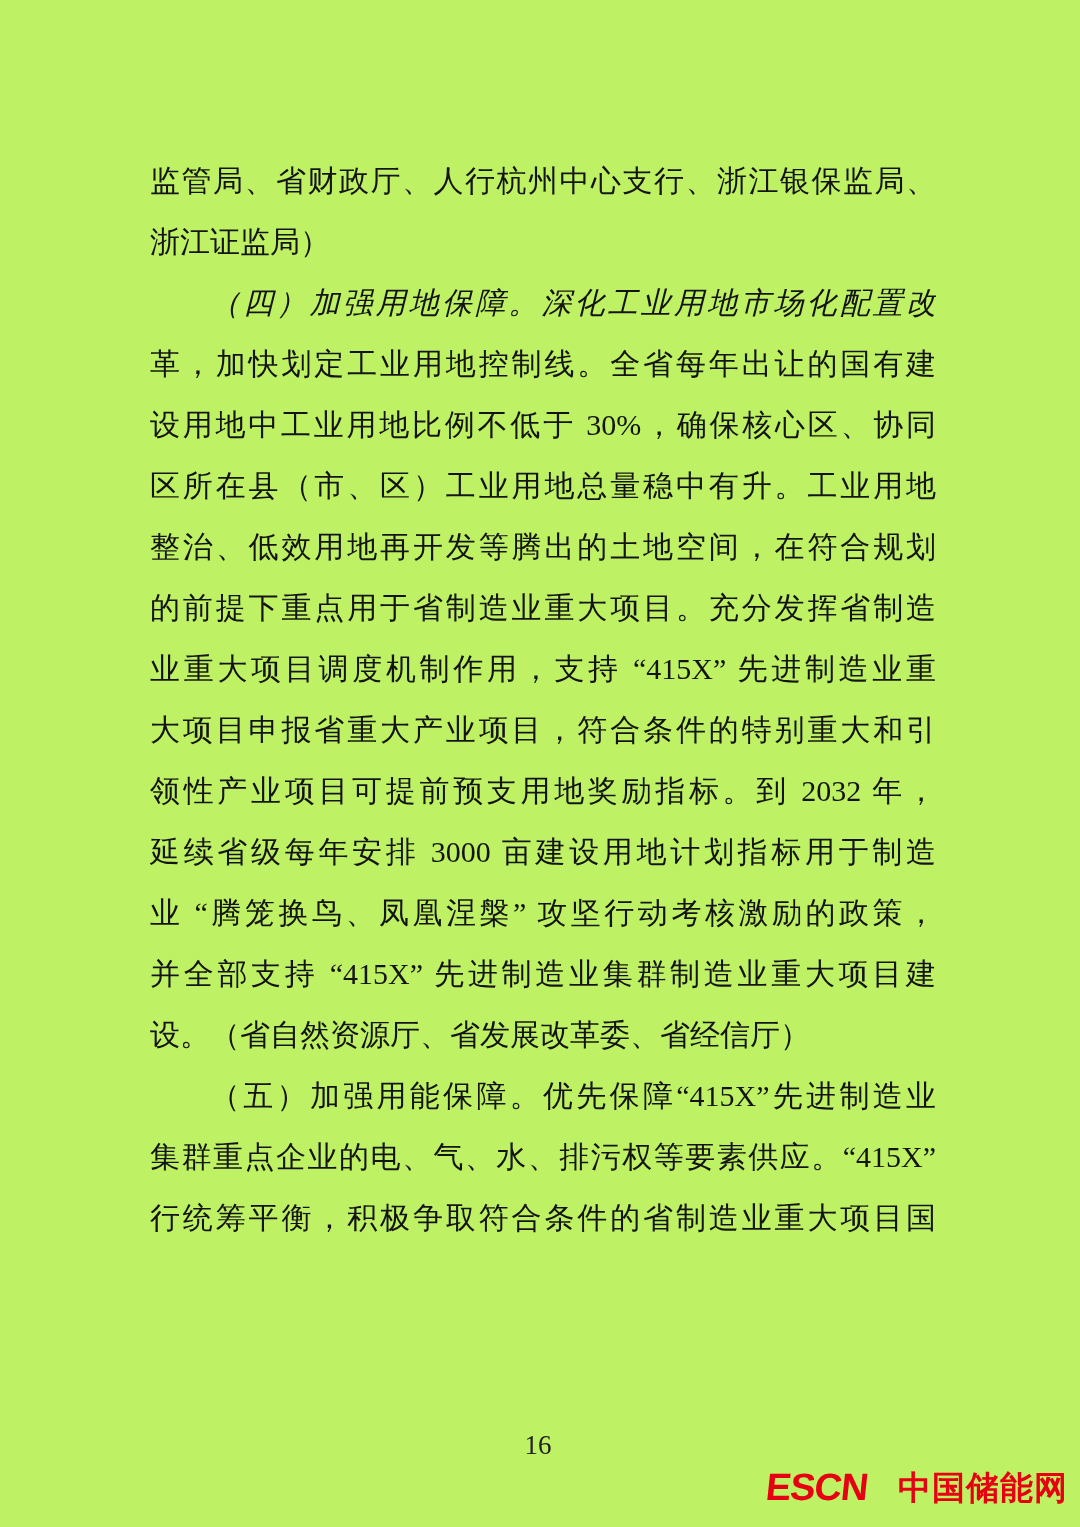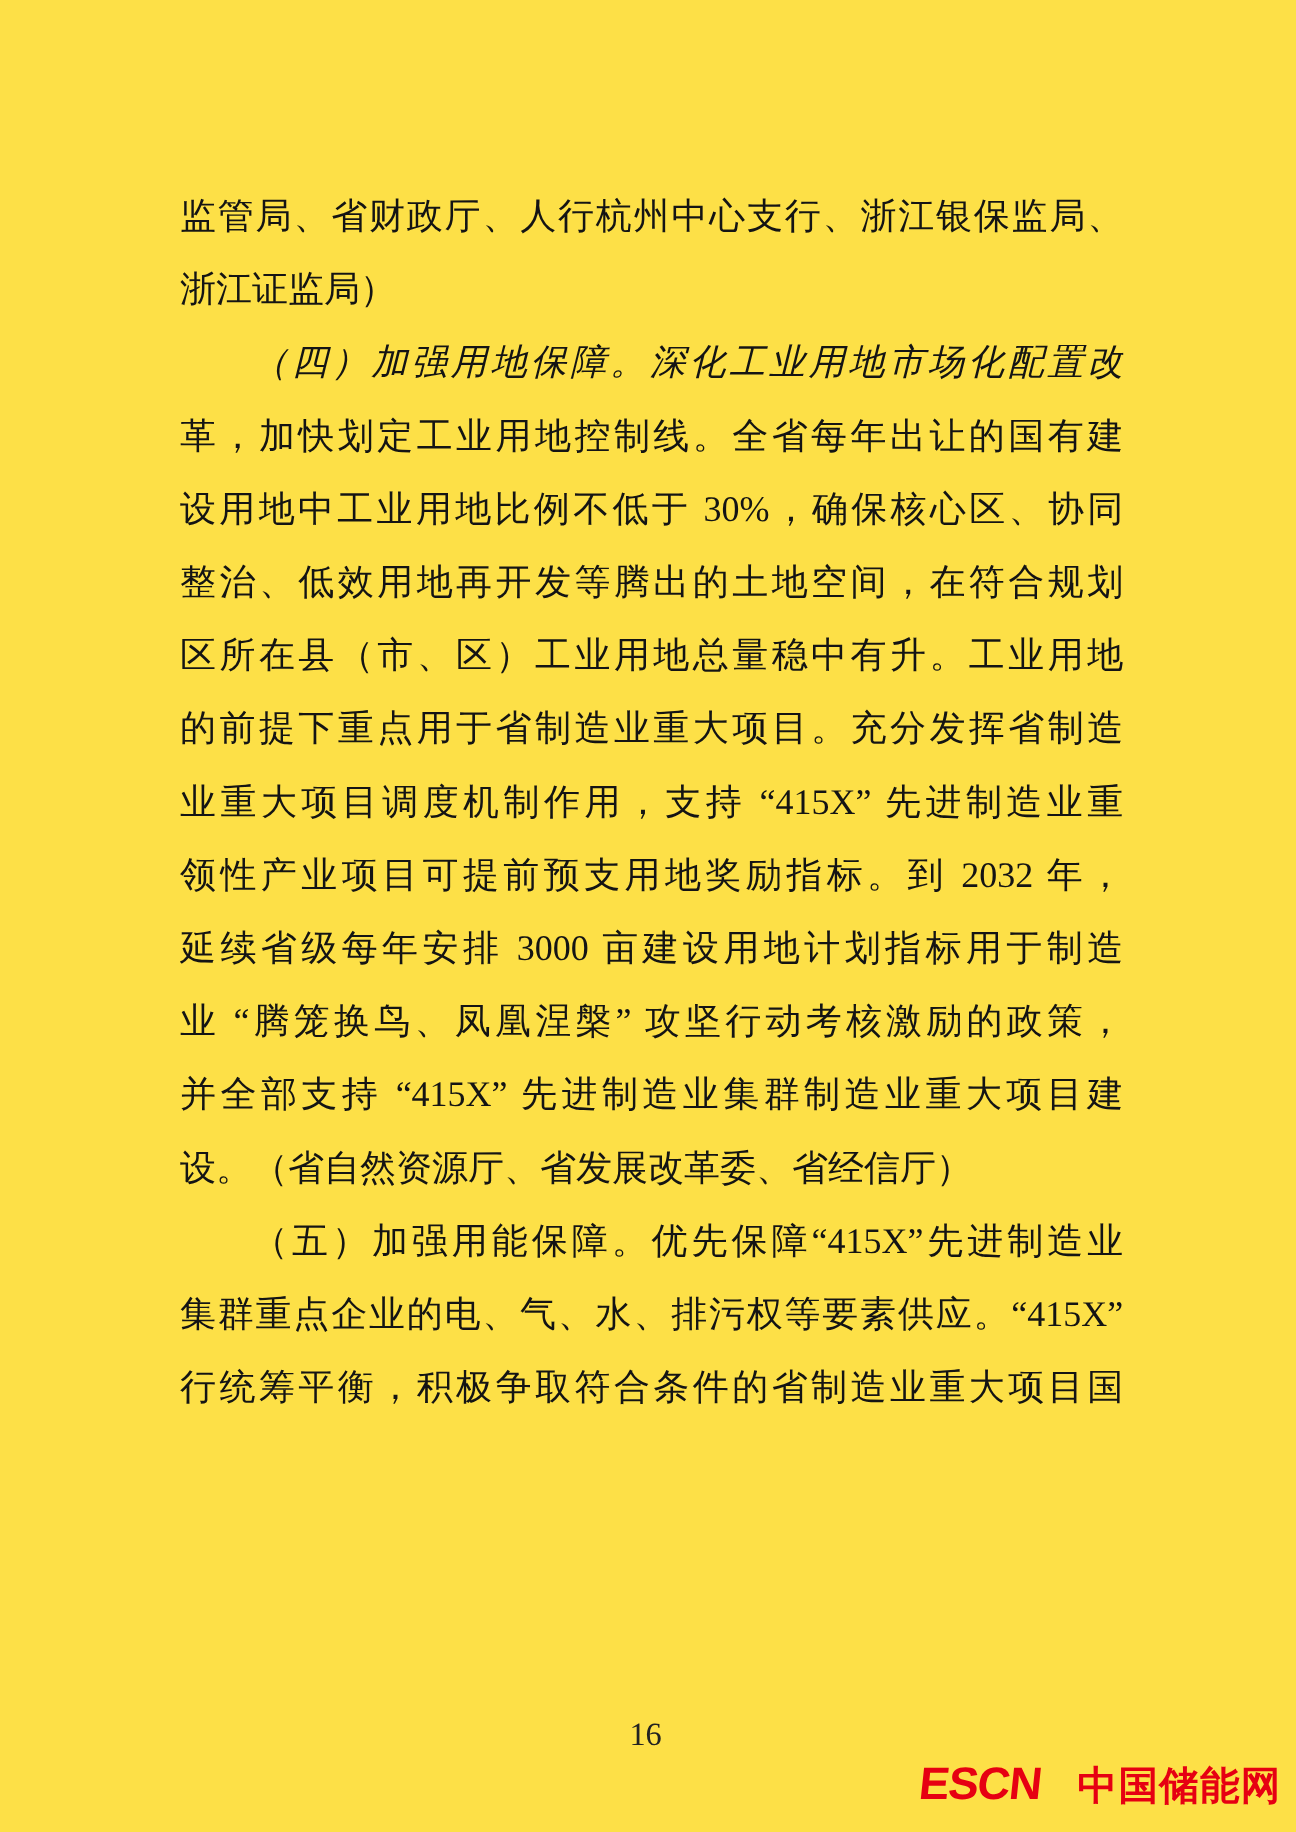--- a/index.html
+++ b/index.html
@@ -4,21 +4,21 @@
 <style>
   html, body {
     margin: 0;
     padding: 0;
     background: #ffffff;
   }
   .page {
     position: relative;
     width: 1080px;
     height: 1527px;
-    background: #fde047;
+    background: #bef264;
     overflow: hidden;
     font-family: "Liberation Serif", "DejaVu Serif", serif;
   }
   .text-block {
     position: absolute;
     left: 150px;
     top: 150px;
     width: 786px;
   }
   .doc-line {
@@ -76,24 +76,25 @@
 <body>
 
 <div class="page">
 
   <div class="text-block" id="lines-container">
       <div class="doc-line justify" style="color: rgb(20, 20, 20);">监管局、省财政厅、人行杭州中心支行、浙江银保监局、</div>
       <div class="doc-line" style="color: rgb(20, 20, 20);">浙江证监局）</div>
       <div class="doc-line justify indent" style="color: rgb(20, 20, 20); font-style: italic;">（四）加强用地保障。深化工业用地市场化配置改</div>
       <div class="doc-line justify" style="color: rgb(20, 20, 20);">革，加快划定工业用地控制线。全省每年出让的国有建</div>
       <div class="doc-line justify" style="color: rgb(20, 20, 20);">设用地中工业用地比例不低于 30%，确保核心区、协同</div>
+      <div class="doc-line justify" style="color: rgb(20, 20, 20);">区所在县（市、区）工业用地总量稳中有升。工业用地</div>
       <div class="doc-line justify" style="color: rgb(20, 20, 20);">整治、低效用地再开发等腾出的土地空间，在符合规划</div>
-      <div class="doc-line justify" style="color: rgb(20, 20, 20);">区所在县（市、区）工业用地总量稳中有升。工业用地</div>
       <div class="doc-line justify" style="color: rgb(20, 20, 20);">的前提下重点用于省制造业重大项目。充分发挥省制造</div>
       <div class="doc-line justify" style="color: rgb(20, 20, 20);">业重大项目调度机制作用，支持 “415X” 先进制造业重</div>
+      <div class="doc-line justify" style="color: rgb(20, 20, 20);">大项目申报省重大产业项目，符合条件的特别重大和引</div>
       <div class="doc-line justify" style="color: rgb(20, 20, 20);">领性产业项目可提前预支用地奖励指标。到 2032 年，</div>
       <div class="doc-line justify" style="color: rgb(20, 20, 20);">延续省级每年安排 3000 亩建设用地计划指标用于制造</div>
       <div class="doc-line justify" style="color: rgb(20, 20, 20);">业 “腾笼换鸟、凤凰涅槃” 攻坚行动考核激励的政策，</div>
       <div class="doc-line justify" style="color: rgb(20, 20, 20);">并全部支持 “415X” 先进制造业集群制造业重大项目建</div>
       <div class="doc-line" style="color: rgb(20, 20, 20);">设。（省自然资源厅、省发展改革委、省经信厅）</div>
       <div class="doc-line justify indent" style="color: rgb(20, 20, 20);">（五）加强用能保障。优先保障“415X”先进制造业</div>
       <div class="doc-line justify" style="color: rgb(20, 20, 20);">集群重点企业的电、气、水、排污权等要素供应。“415X”</div>
       <div class="doc-line justify" style="color: rgb(20, 20, 20);">行统筹平衡，积极争取符合条件的省制造业重大项目国</div>
     </div>
 

